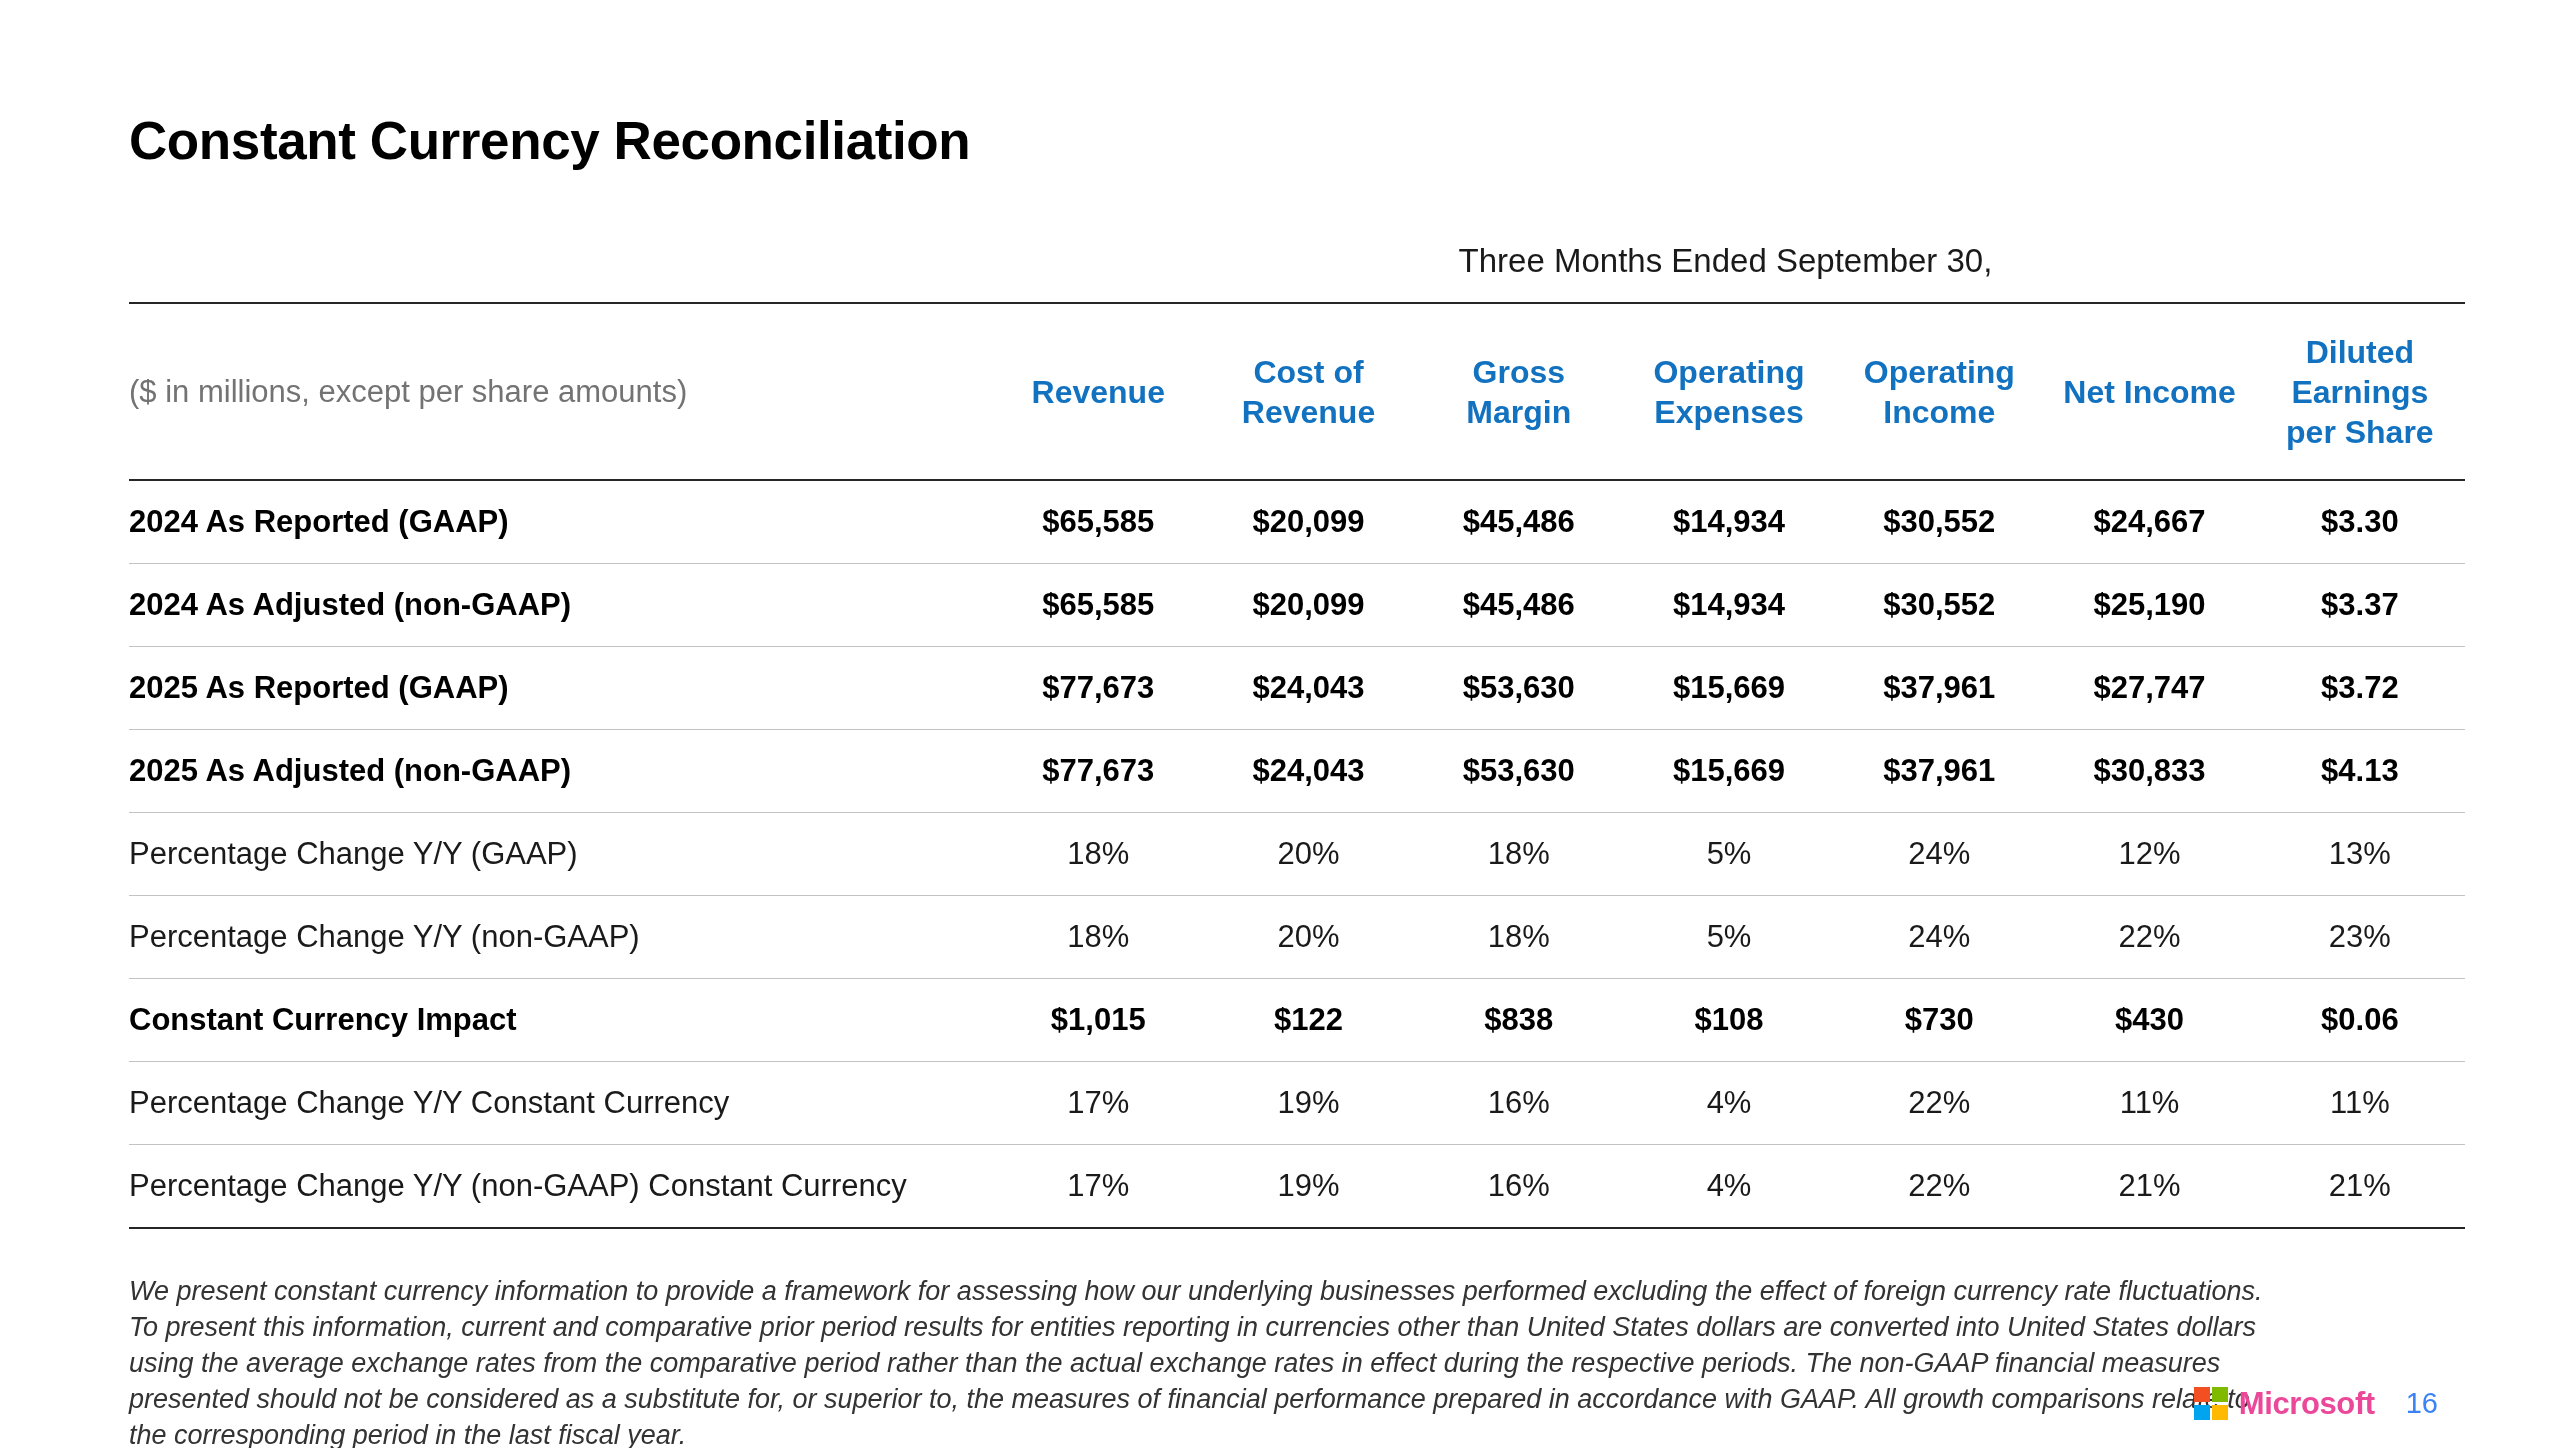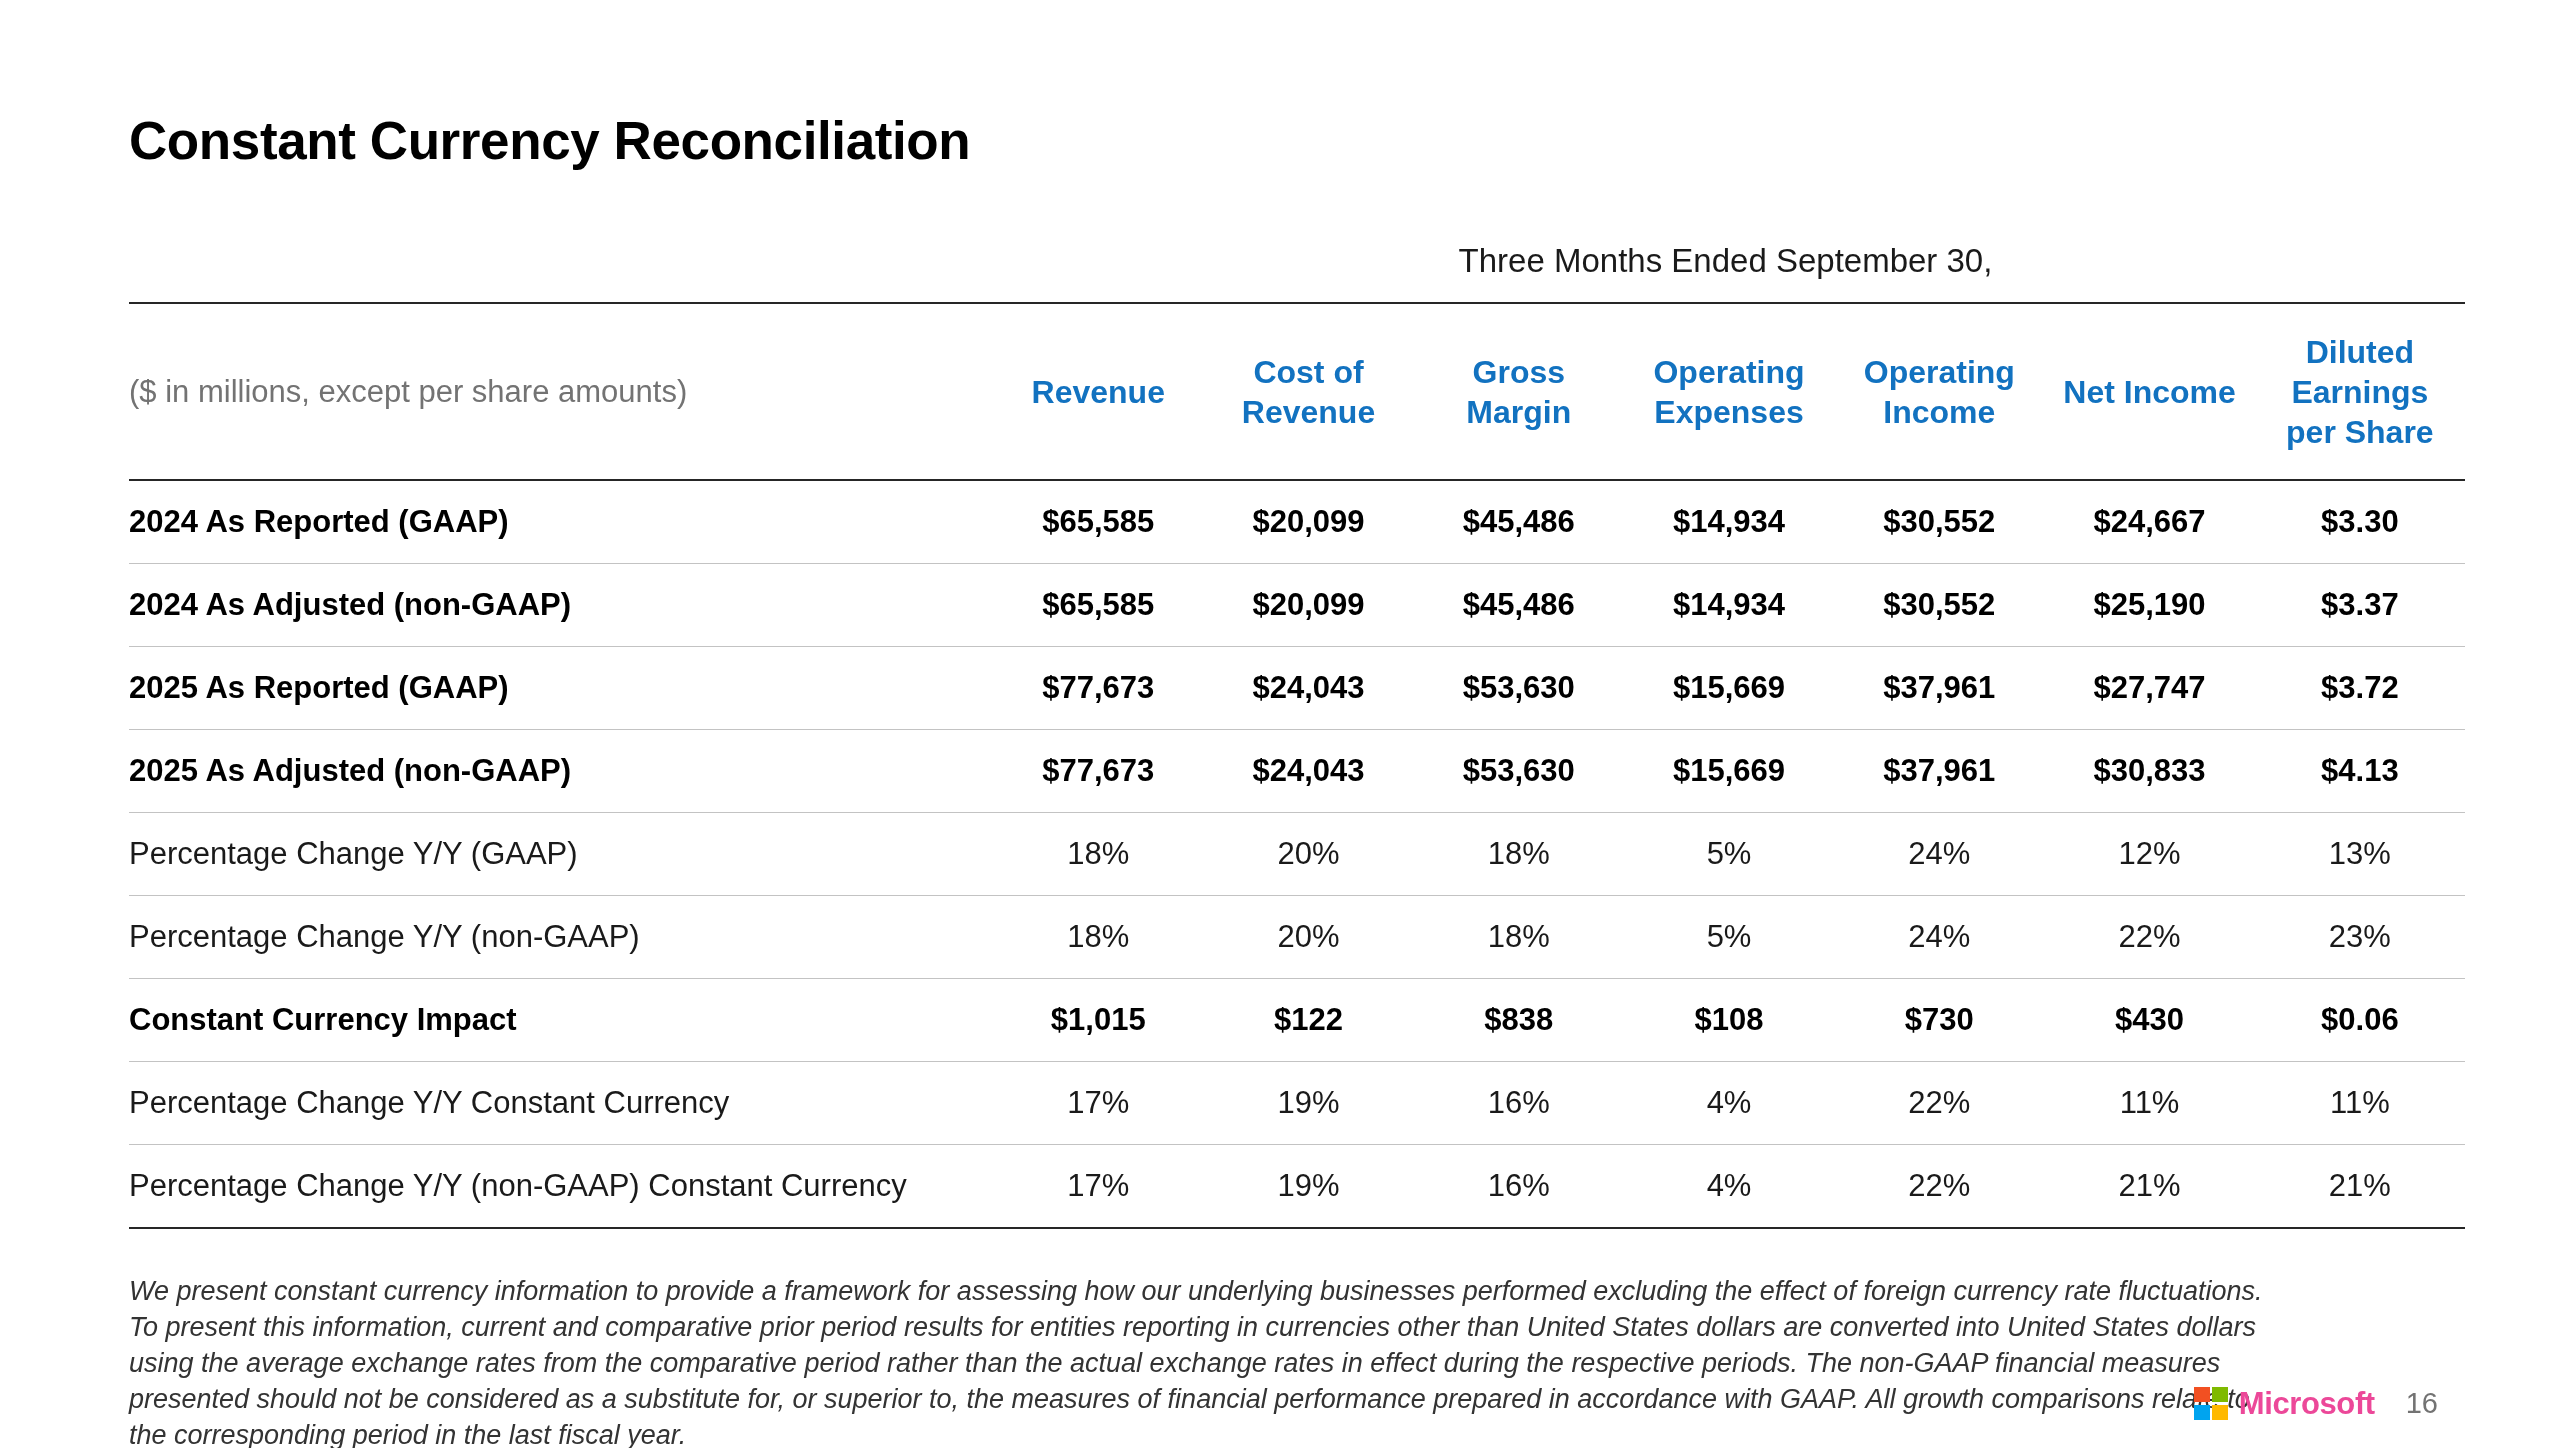--- a/index.html
+++ b/index.html
@@ -110,21 +110,21 @@
   .sq-blue   { background: var(--logo-blue, #00A4EF); }
   .sq-yellow { background: var(--logo-yellow, #FFB900); }
   .wordmark {
     font-size: 31px;
     font-weight: 600;
     color: #ec4899;
     letter-spacing: -0.4px;
   }
   .page-number {
     font-size: 29px;
-    color: #737373;
+    color: #3b82f6;
     margin-left: 31px;
   }
 </style>
 </head>
 <body>
 
 <div class="slide">
 
   <div class="title">Constant Currency Reconciliation</div>
 

